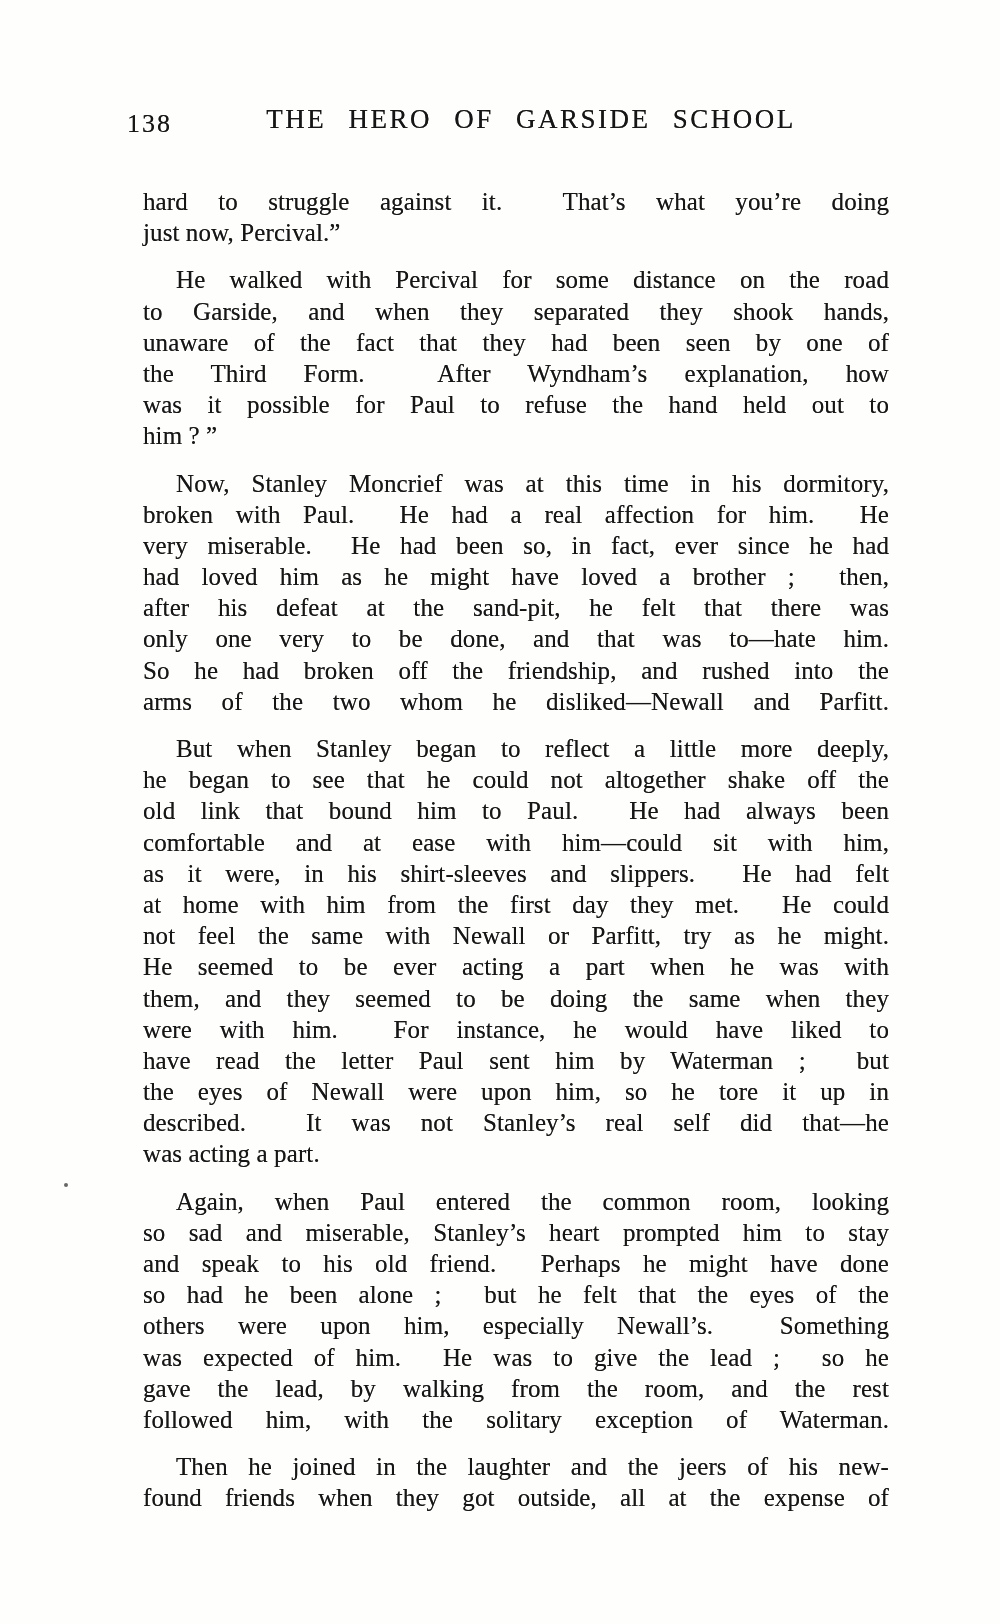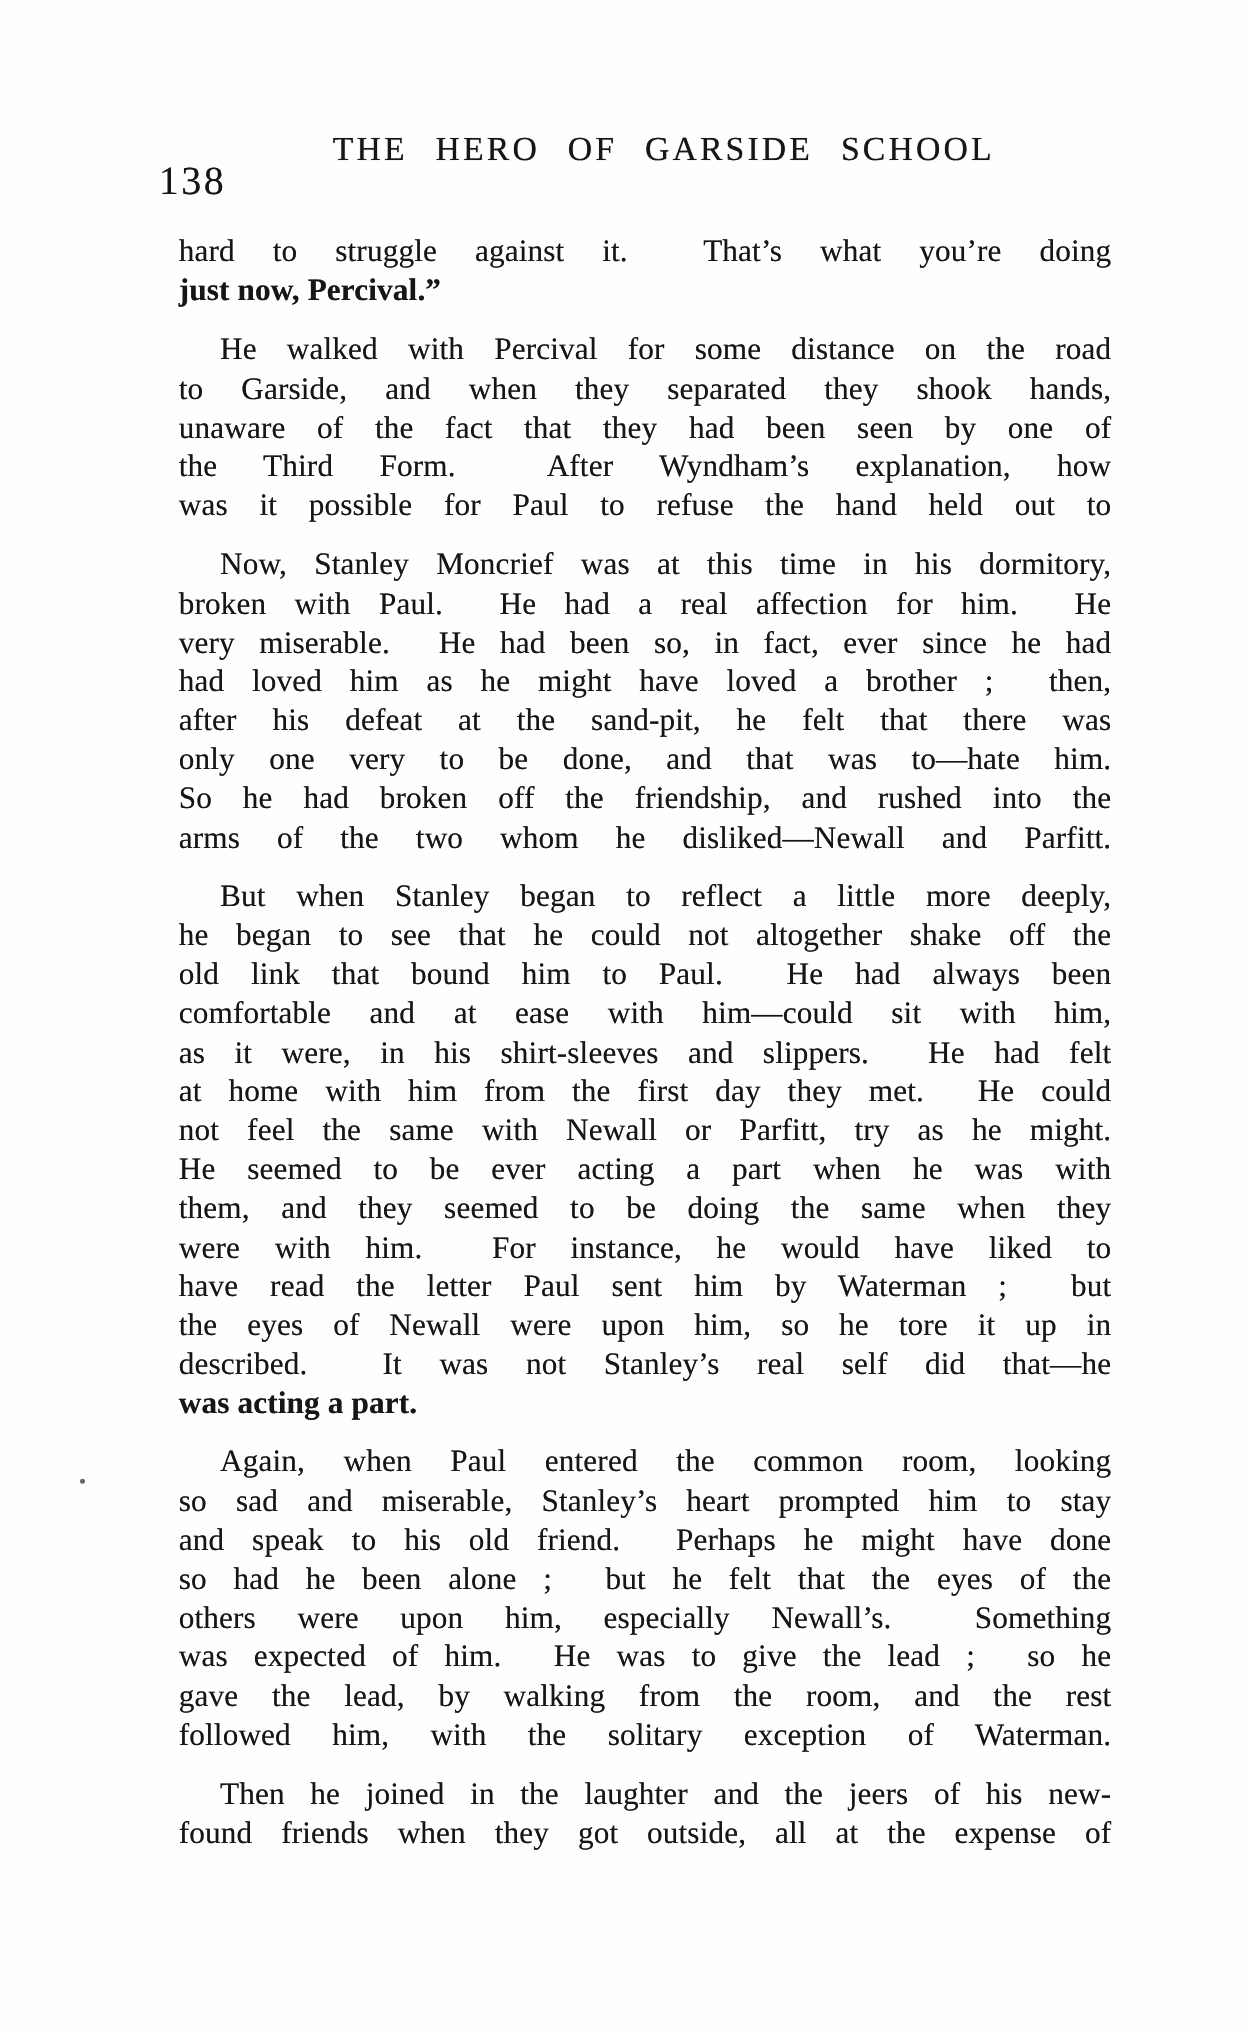--- a/index.html
+++ b/index.html
@@ -15,22 +15,22 @@
   .page-header {
     position: absolute;
     top: 104px;
     left: 127px;
     width: 778px;
     height: 40px;
   }
   .page-number {
     position: absolute;
     left: 0;
-    top: 22px;
-    font-size: 32px;
+    top: 5px;
+    font-size: 26px;
     letter-spacing: 2px;
     text-shadow: 0 0 0.5px rgba(0,0,0,0.65);
   }
   .running-title {
     text-align: center;
     font-size: 27px;
     letter-spacing: 2.5px;
     word-spacing: 13px;
     padding-left: 30px;
     text-shadow: 0 0 0.6px rgba(0,0,0,0.7);
@@ -48,21 +48,20 @@
   }
   .para { margin: 16px; }
   .line {
     text-align: justify;
     text-align-last: justify;
     height: 31.2px;
   }
   .line.left {
     text-align: left;
     text-align-last: left;
-    font-weight: bold;
   }
   .line.indent { padding-left: 33px; }
   .margin-dot {
     position: absolute;
     left: 64px;
     top: 1183px;
     width: 4px;
     height: 4px;
     border-radius: 50%;
     background: #4c4c4c;
@@ -81,20 +80,21 @@
       <div class="para">
         <div class="line">hard to struggle against it.&nbsp; That’s what you’re doing</div>
         <div class="line left">just now, Percival.”</div>
       </div>
       <div class="para">
         <div class="line indent">He walked with Percival for some distance on the road</div>
         <div class="line">to Garside, and when they separated they shook hands,</div>
         <div class="line">unaware of the fact that they had been seen by one of</div>
         <div class="line">the Third Form.&nbsp; After Wyndham’s explanation, how</div>
         <div class="line">was it possible for Paul to refuse the hand held out to</div>
+        <div class="line left">him ? ”</div>
       </div>
       <div class="para">
         <div class="line indent">Now, Stanley Moncrief was at this time in his dormitory,</div>
         <div class="line">broken with Paul.&nbsp; He had a real affection for him.&nbsp; He</div>
         <div class="line">very miserable.&nbsp; He had been so, in fact, ever since he had</div>
         <div class="line">had loved him as he might have loved a brother ;&nbsp; then,</div>
         <div class="line">after his defeat at the sand-pit, he felt that there was</div>
         <div class="line">only one very to be done, and that was to—hate him.</div>
         <div class="line">So he had broken off the friendship, and rushed into the</div>
         <div class="line">arms of the two whom he disliked—Newall and Parfitt.</div>

